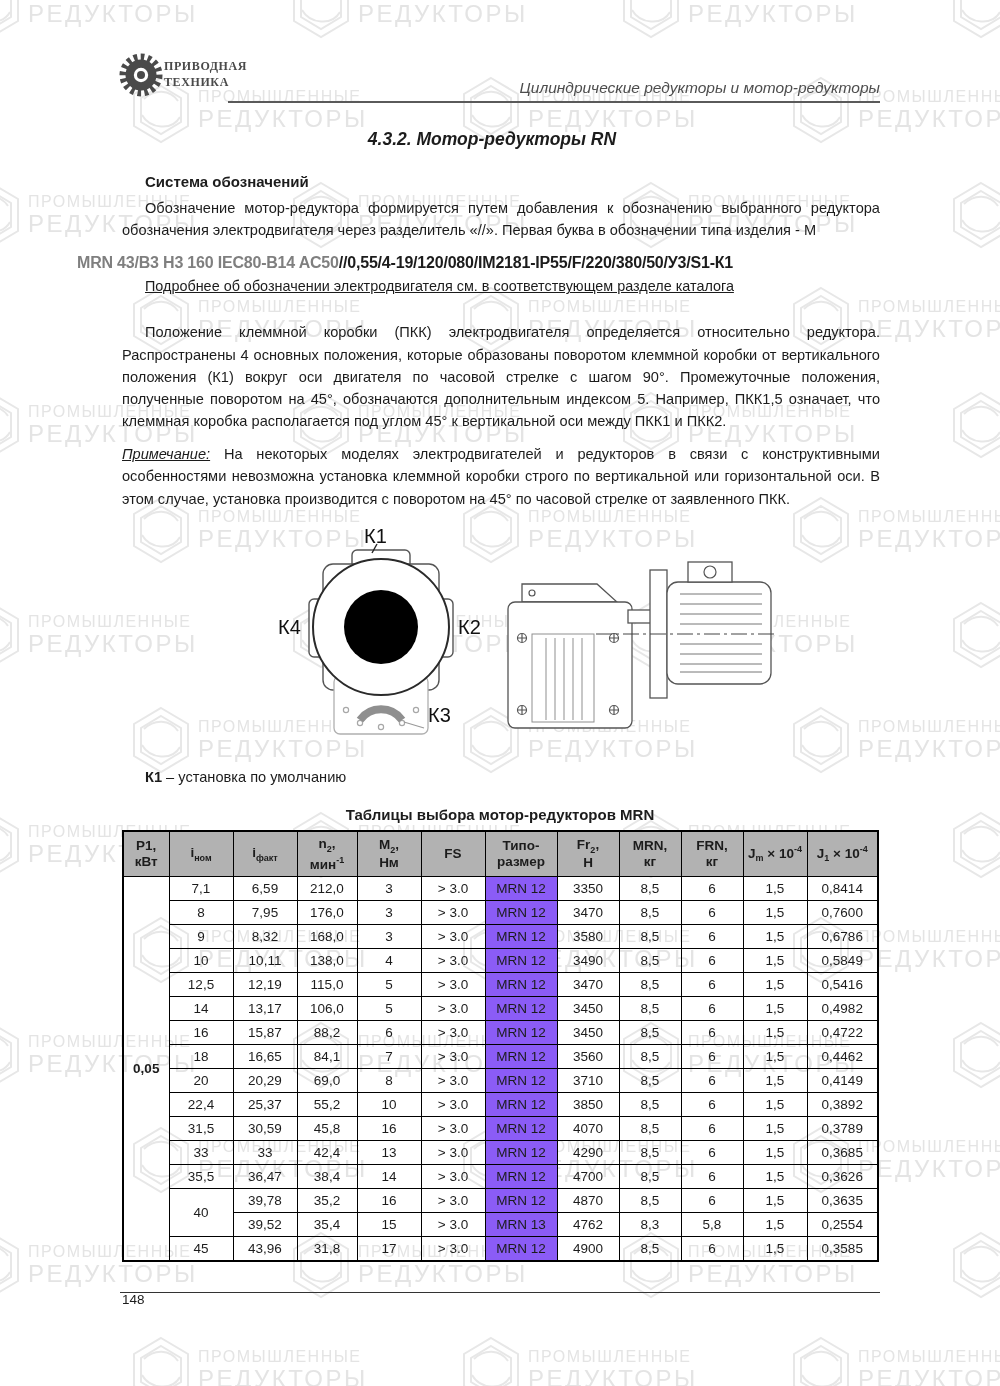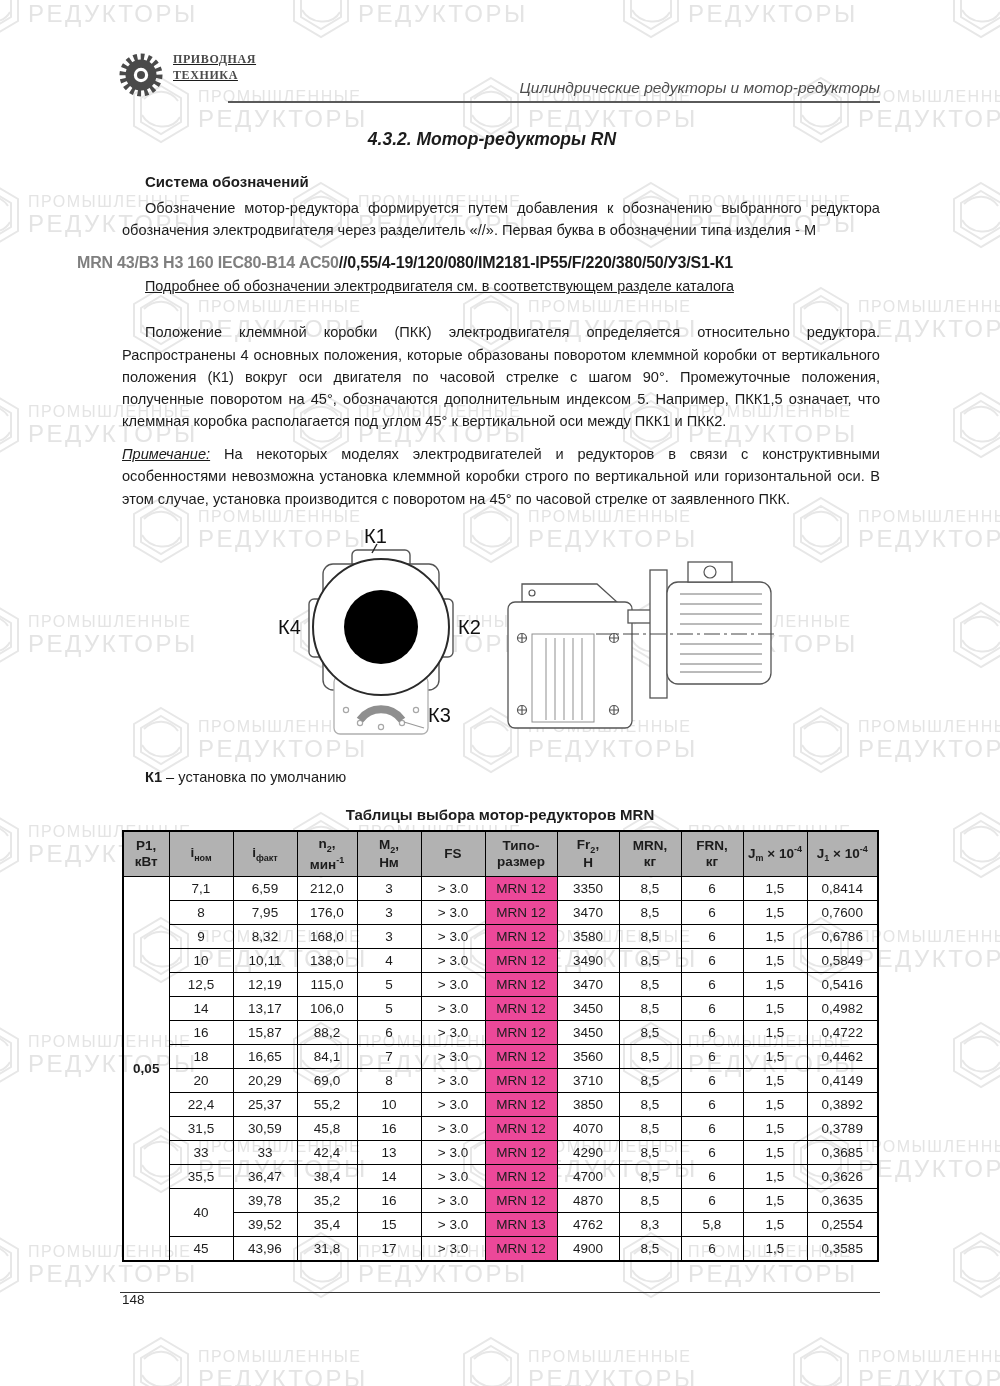--- a/index.html
+++ b/index.html
@@ -6,21 +6,21 @@
   .page{position:relative;width:1000px;height:1386px;background:#fff;overflow:hidden;
         font-family:"Liberation Sans","DejaVu Sans",sans-serif;color:#1c1c1c;}
   
   #wm-layer{position:absolute;inset:0;z-index:0;}
   .wm{position:absolute;display:flex;align-items:center;gap:6px;color:#e4e4e4;white-space:nowrap;}
   .wm-l1{font-size:16px;letter-spacing:1.5px;line-height:1.1;}
   .wm-l2{font-size:24px;letter-spacing:2.5px;line-height:1.1;}
   
   .content{position:absolute;inset:0;z-index:1;}
   .hdr{display:flex;justify-content:space-between;align-items:flex-end;margin:52px 120px 0 118px;}
-  .logo{display:flex;gap:9px;text-decoration:underline;}
+  .logo{display:flex;align-items:center;}
   .logo-text{font-family:"Liberation Serif","DejaVu Serif",serif;font-weight:bold;font-size:12px;
              letter-spacing:.6px;color:#4a4a4a;line-height:1.3;}
   .hdr-right{font-style:italic;color:#4d4d4d;font-size:15.5px;padding-bottom:1px;}
   .header-rule{border:none;border-top:2px solid #5a5a5a;margin:3px 120px 0 228px;}
   .title{text-align:center;font-size:17.5px;font-style:italic;font-weight:bold;margin:26px 16px 0 0;}
   .sys-head{margin:23px 120px 0 145px;font-size:15px;font-weight:bold;}
   .body-p{margin:7px 120px 0 122px;font-size:14.6px;line-height:1.52;text-align:justify;}
   .indent{text-indent:23px;}
   .desig{margin:13px 110px 0 77px;font-size:16px;font-weight:bold;white-space:nowrap;letter-spacing:-.2px;}
   .desig-gray{color:#7f7f7f;}
@@ -33,21 +33,21 @@
   .dlabel{font-size:20px;fill:#111;font-family:"Liberation Sans","DejaVu Sans",sans-serif;}
   .k1-default{position:absolute;top:754px;left:145px;font-size:14.6px;}
   
   .table-title{position:absolute;top:806px;left:0;width:100%;text-align:center;
                font-size:15px;font-weight:bold;margin:0;}
   table.sel{position:absolute;top:830px;left:122px;border-collapse:collapse;table-layout:fixed;
             width:757px;border:2px solid #000;}
   table.sel th{background:#b2b2b2;border:1px solid #000;font-size:13.5px;font-weight:bold;
                height:42px;line-height:1.15;padding:1px 2px;text-align:center;}
   table.sel td{border:1px solid #000;text-align:center;font-size:13.5px;height:23px;padding:0 2px;}
-  table.sel .size-col{background:#ec4899;}
+  table.sel .size-col{background:#8b5cf6;}
   table.sel .p1cell{font-weight:bold;}
   table.sel sub{font-size:9px;}
   table.sel sup{font-size:9px;}
   
   .footer-rule{position:absolute;top:1284px;left:120px;right:120px;border:none;border-top:1.5px solid #333;}
   .page-number{position:absolute;top:1292px;left:122px;font-size:13.5px;}
 </style>
 </head>
 <body>
 

